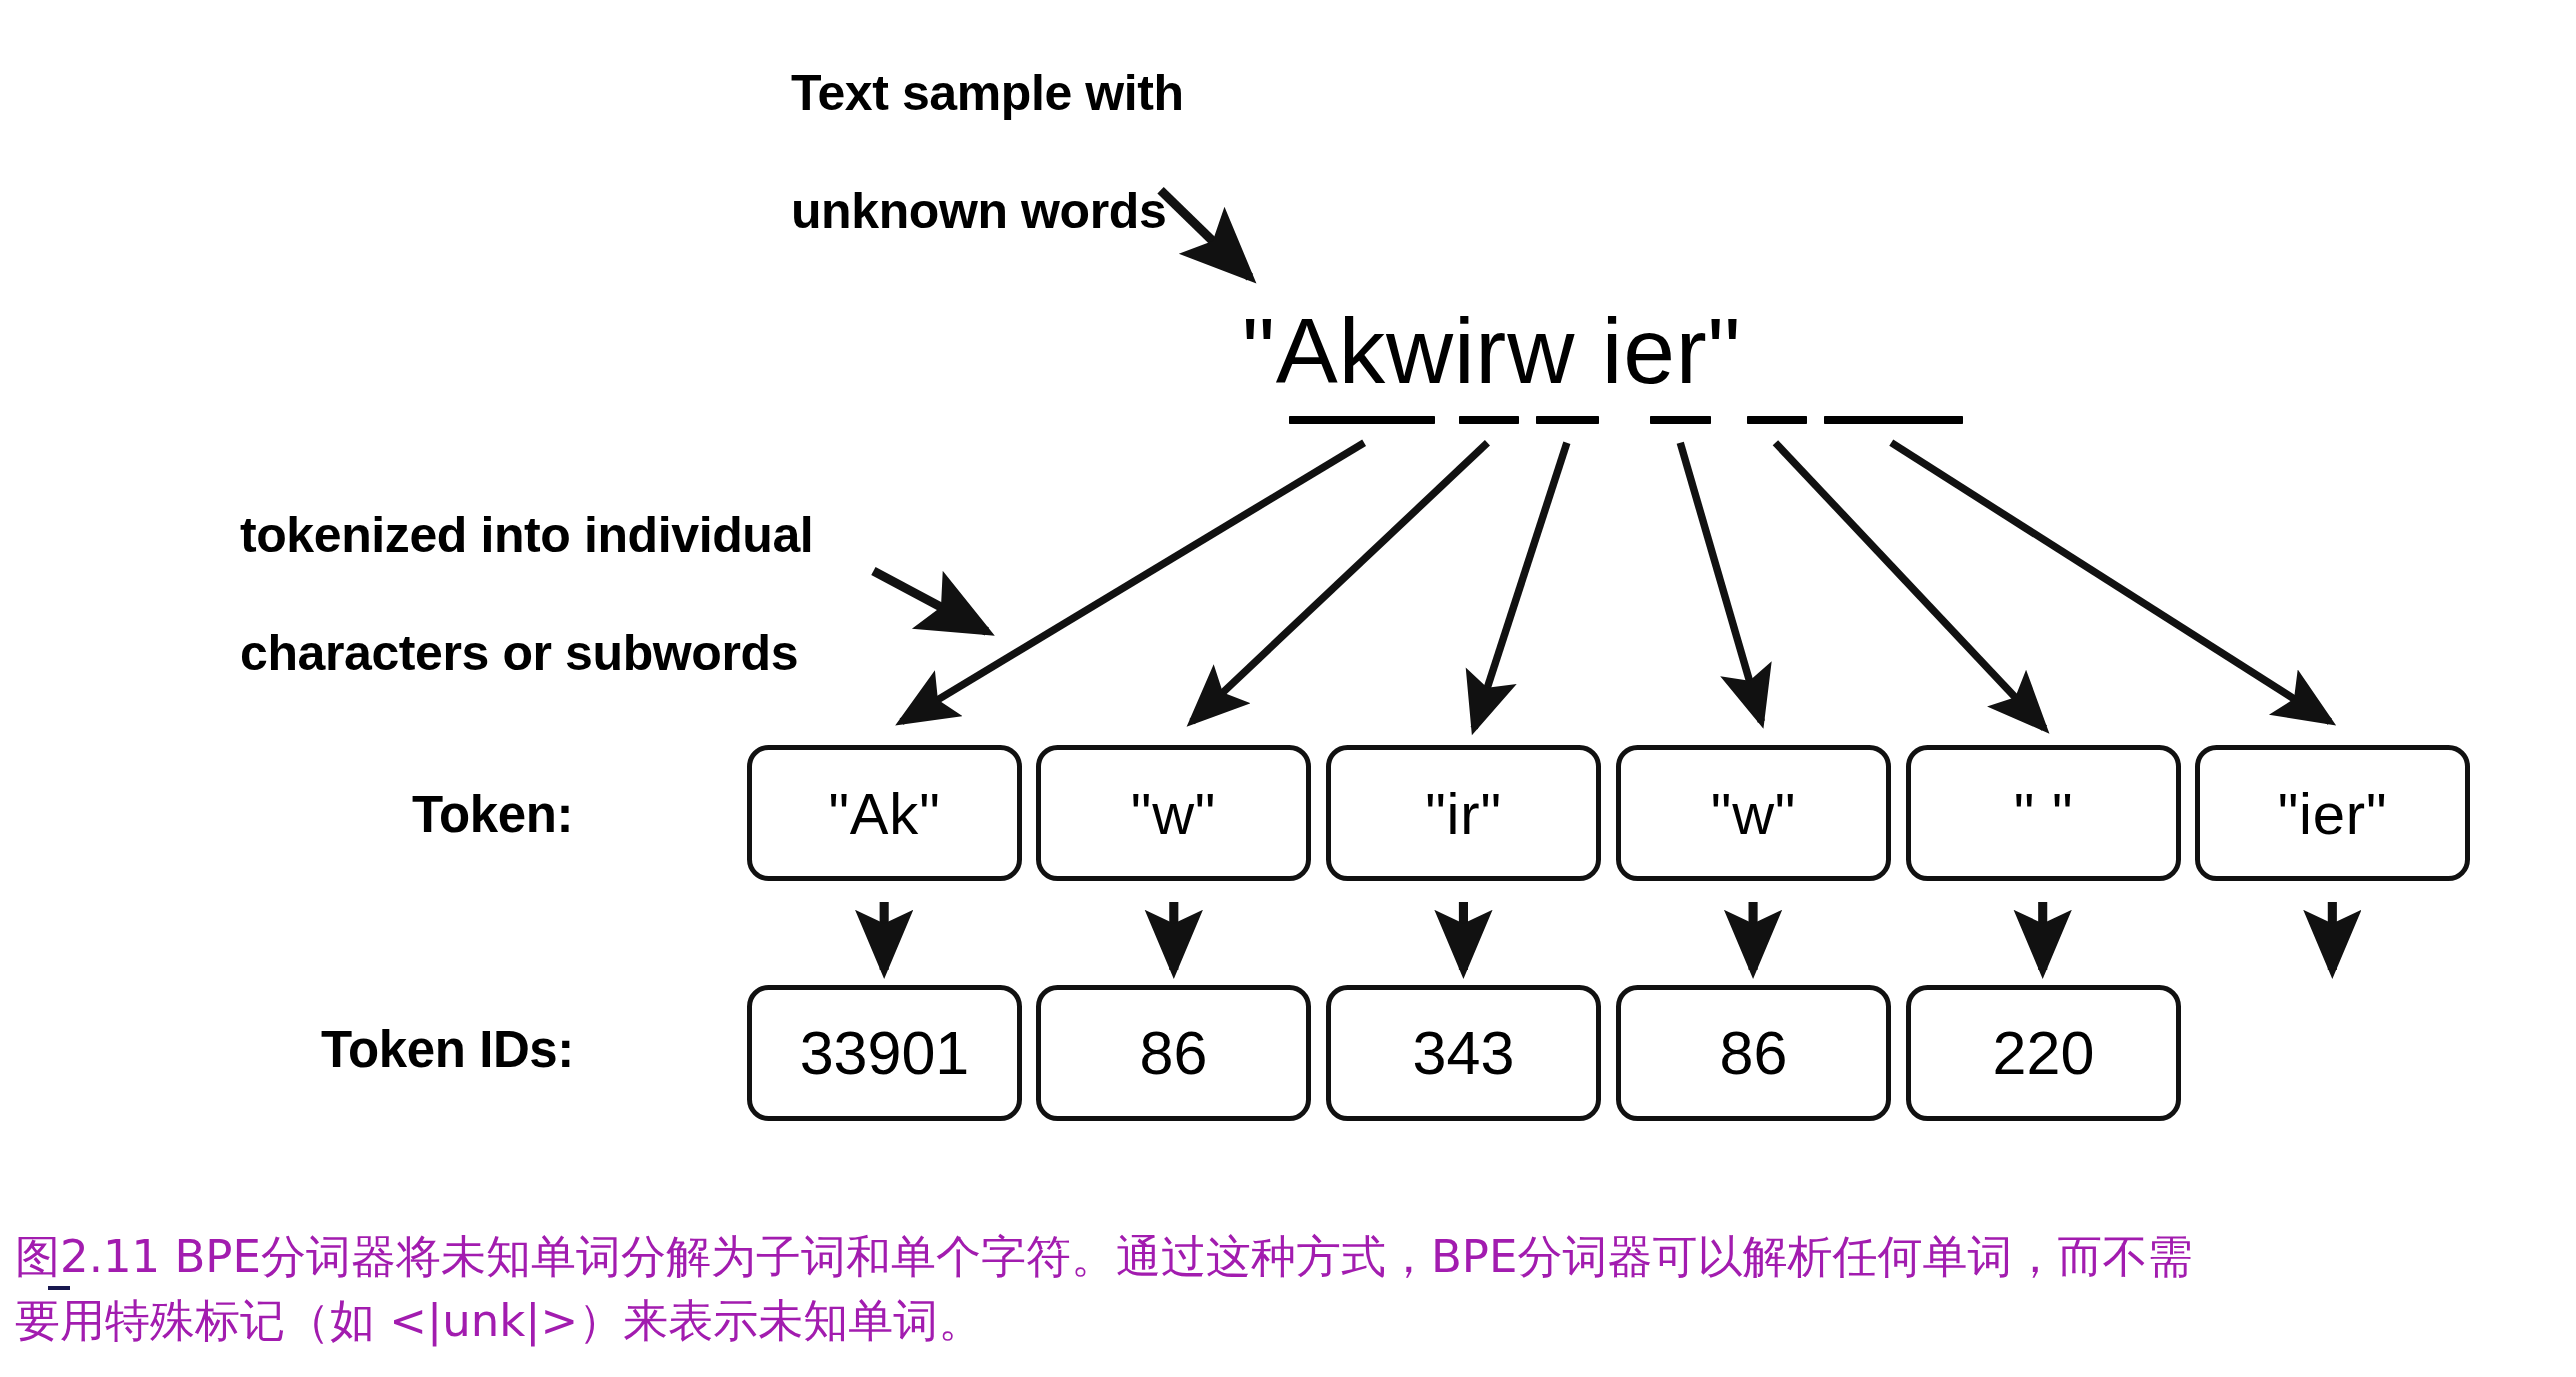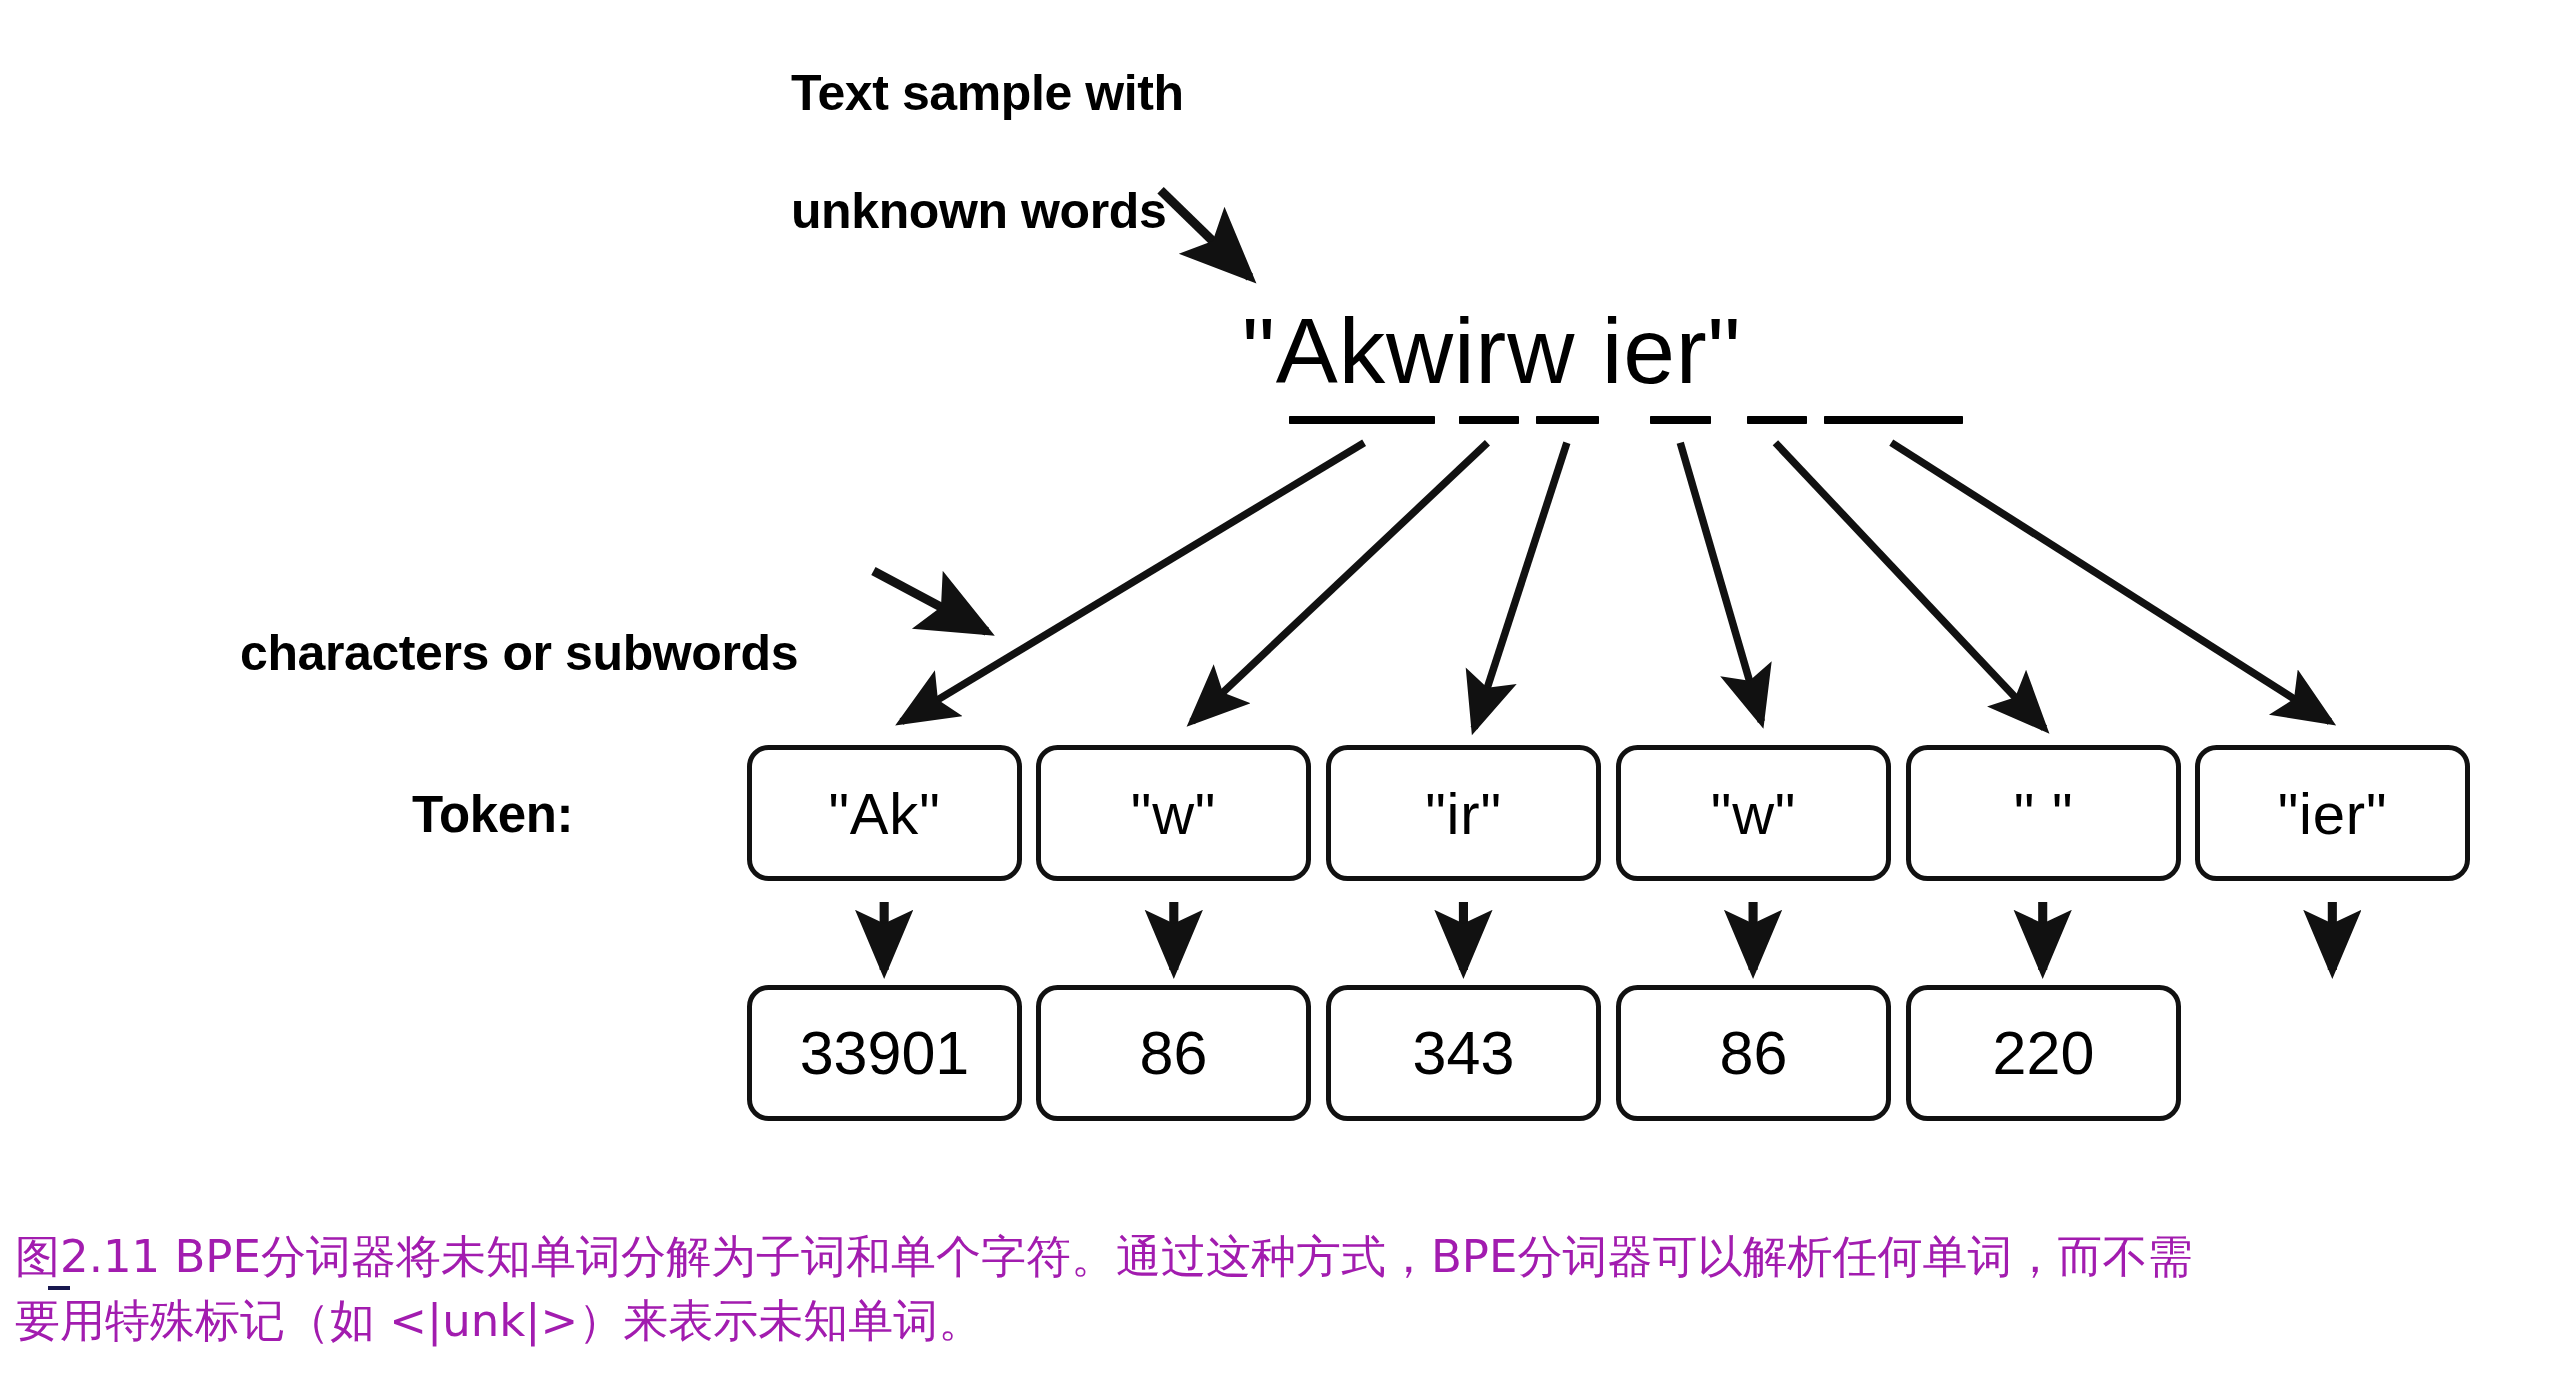--- a/index.html
+++ b/index.html
@@ -195,34 +195,35 @@
     </g>
   </svg>
 
   <div class="abs annot" id="label-text-sample">
     <span>Text sample with</span><br>
     <span>unknown words</span>
   </div>
 
   <div class="abs annot" id="label-unknown-words">
     <br>
-    <br>
+    <span>tokenized into individual</span><br>
     <span>characters or subwords</span>
   </div>
 
   <div class="abs" id="sample-string">"Akwirw ier"</div>
 
   <div class="abs seg-underline" style="left:1289px; top:416px; width:146px;"></div>
   <div class="abs seg-underline" style="left:1459px; top:416px; width:60px;"></div>
   <div class="abs seg-underline" style="left:1536px; top:416px; width:63px;"></div>
   <div class="abs seg-underline" style="left:1650px; top:416px; width:61px;"></div>
   <div class="abs seg-underline" style="left:1747px; top:416px; width:60px;"></div>
   <div class="abs seg-underline" style="left:1824px; top:416px; width:139px;"></div>
 
   <div class="abs row-label" id="label-tokens">Token:</div>
+  <div class="abs row-label" id="label-token-ids">Token IDs:</div>
 
   <div class="abs box token-box" style="left:747px;  width:275px;">"Ak"</div>
   <div class="abs box token-box" style="left:1036px; width:275px;">"w"</div>
   <div class="abs box token-box" style="left:1326px; width:275px;">"ir"</div>
   <div class="abs box token-box" style="left:1616px; width:275px;">"w"</div>
   <div class="abs box token-box" style="left:1906px; width:275px;">" "</div>
   <div class="abs box token-box" style="left:2195px; width:275px;">"ier"</div>
 
   <div class="abs box id-box" style="left:747px;  width:275px;">33901</div>
   <div class="abs box id-box" style="left:1036px; width:275px;">86</div>

